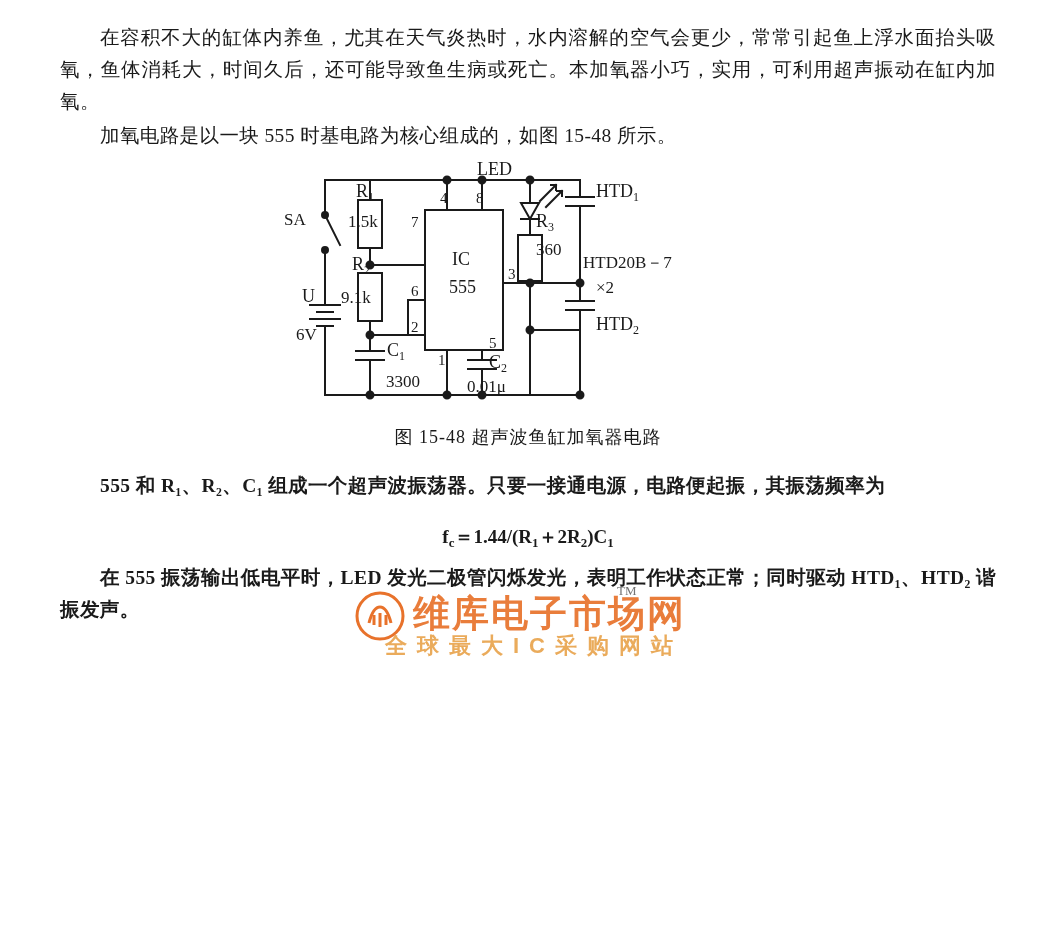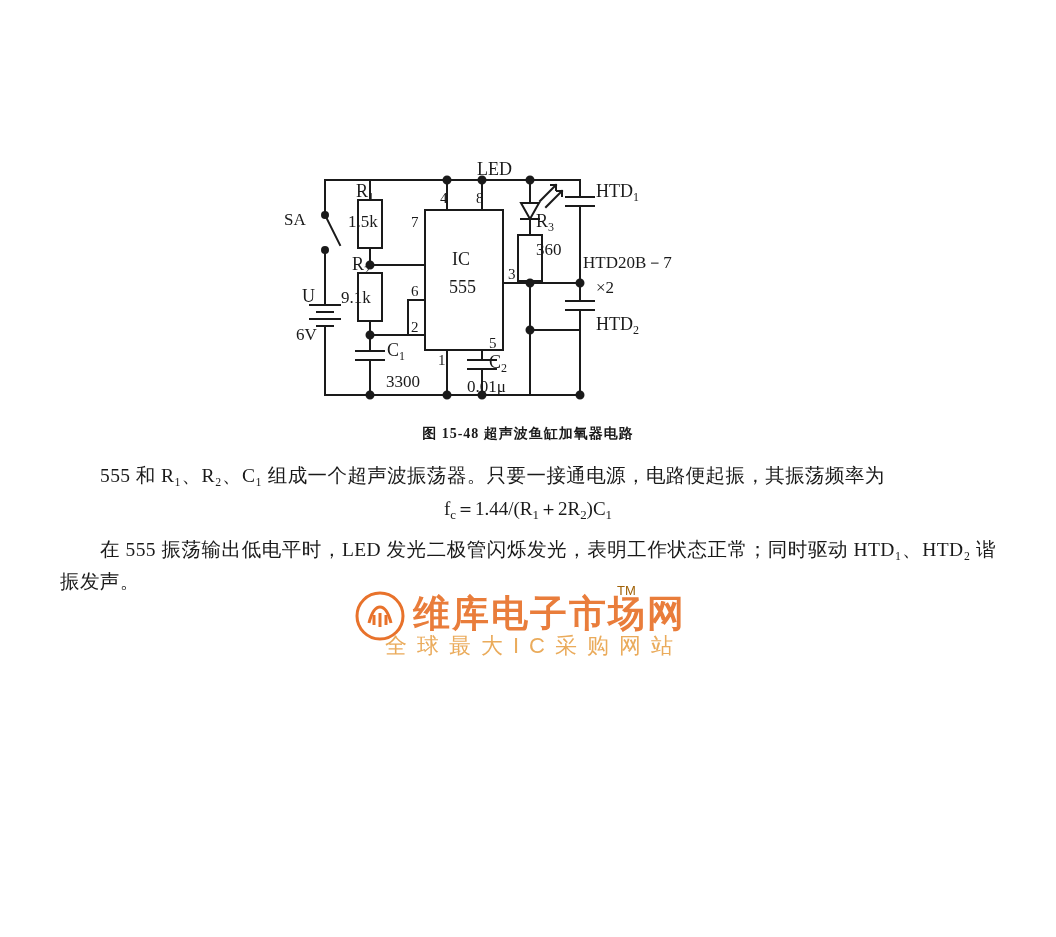--- a/index.html
+++ b/index.html
@@ -28,41 +28,40 @@
     text-align: justify;
     letter-spacing: 0.4px;
   }
   p.indent {
     text-indent: 40px;
   }
   .formula {
     text-align: center;
     font-size: 19px;
     line-height: 30px;
-    margin: 2px 0 4px 0;
+    margin: 20px 0 4px 0;
     font-family: "Liberation Serif", serif;
   }
   sub {
     font-size: 0.68em;
     vertical-align: -0.28em;
   }
   .fig-wrap {
     position: relative;
     width: 1056px;
     height: 300px;
     margin: 0;
   }
   .fig-caption {
     text-align: center;
-    font-size: 14px;
+    font-size: 18px;
     letter-spacing: 1px;
     margin-top: 2px;
     position: relative;
     z-index: 3;
-    font-weight: bold;
   }
   .circuit {
     position: absolute;
     left: 0;
     top: 0;
   }
   
   .watermark {
     position: absolute;
     left: 355px;
@@ -87,44 +86,49 @@
   .wm-sub {
     font-family: "Liberation Sans", sans-serif;
     font-size: 22px;
     color: #e8a24a;
     letter-spacing: 10px;
     position: absolute;
     left: 30px;
     top: 44px;
     white-space: nowrap;
     opacity: 0.9;
+    font-weight: bold;
   }
   .wm-tm {
-    font-family: Liberation Sans, sans-serif;
+    font-family: Liberation Serif, serif;
     font-size: 13px;
-    color: #a16207;
+    color: #737373;
     position: absolute;
     left: 262px;
     top: -4px;
   }
   .wm-logo {
     position: absolute;
     left: 0px;
     top: 4px;
     width: 50px;
     height: 50px;
   }
   .text-block-1 { position: absolute; left: 60px; top: 22px; width: 936px; }
-  .text-block-2 { position: absolute; left: 60px; top: 460px; width: 936px; }
+  .text-block-2 { position: absolute; left: 60px; top: 470px; width: 936px; font-weight: bold; }
 </style>
 </head>
 <body>
 
 <div class="page">
 
+  <div class="text-block-1">
+    <p class="para indent">在容积不大的缸体内养鱼，尤其在天气炎热时，水内溶解的空气会更少，常常引起鱼上浮水面抬头吸氧，鱼体消耗大，时间久后，还可能导致鱼生病或死亡。本加氧器小巧，实用，可利用超声振动在缸内加氧。</p>
+    <p class="para indent">加氧电路是以一块 555 时基电路为核心组成的，如图 15-48 所示。</p>
+  </div>
 
   <div class="fig-wrap" style="position:absolute; left:0; top:155px;">
 
     <svg class="circuit" width="1056" height="290" viewBox="0 0 1056 290">
       <g stroke="#1a1a1a" stroke-width="2" fill="none" stroke-linecap="square">
 
         <line x1="325" y1="25" x2="580" y2="25"></line>
 
         <line x1="325" y1="25" x2="325" y2="60"></line>
 

